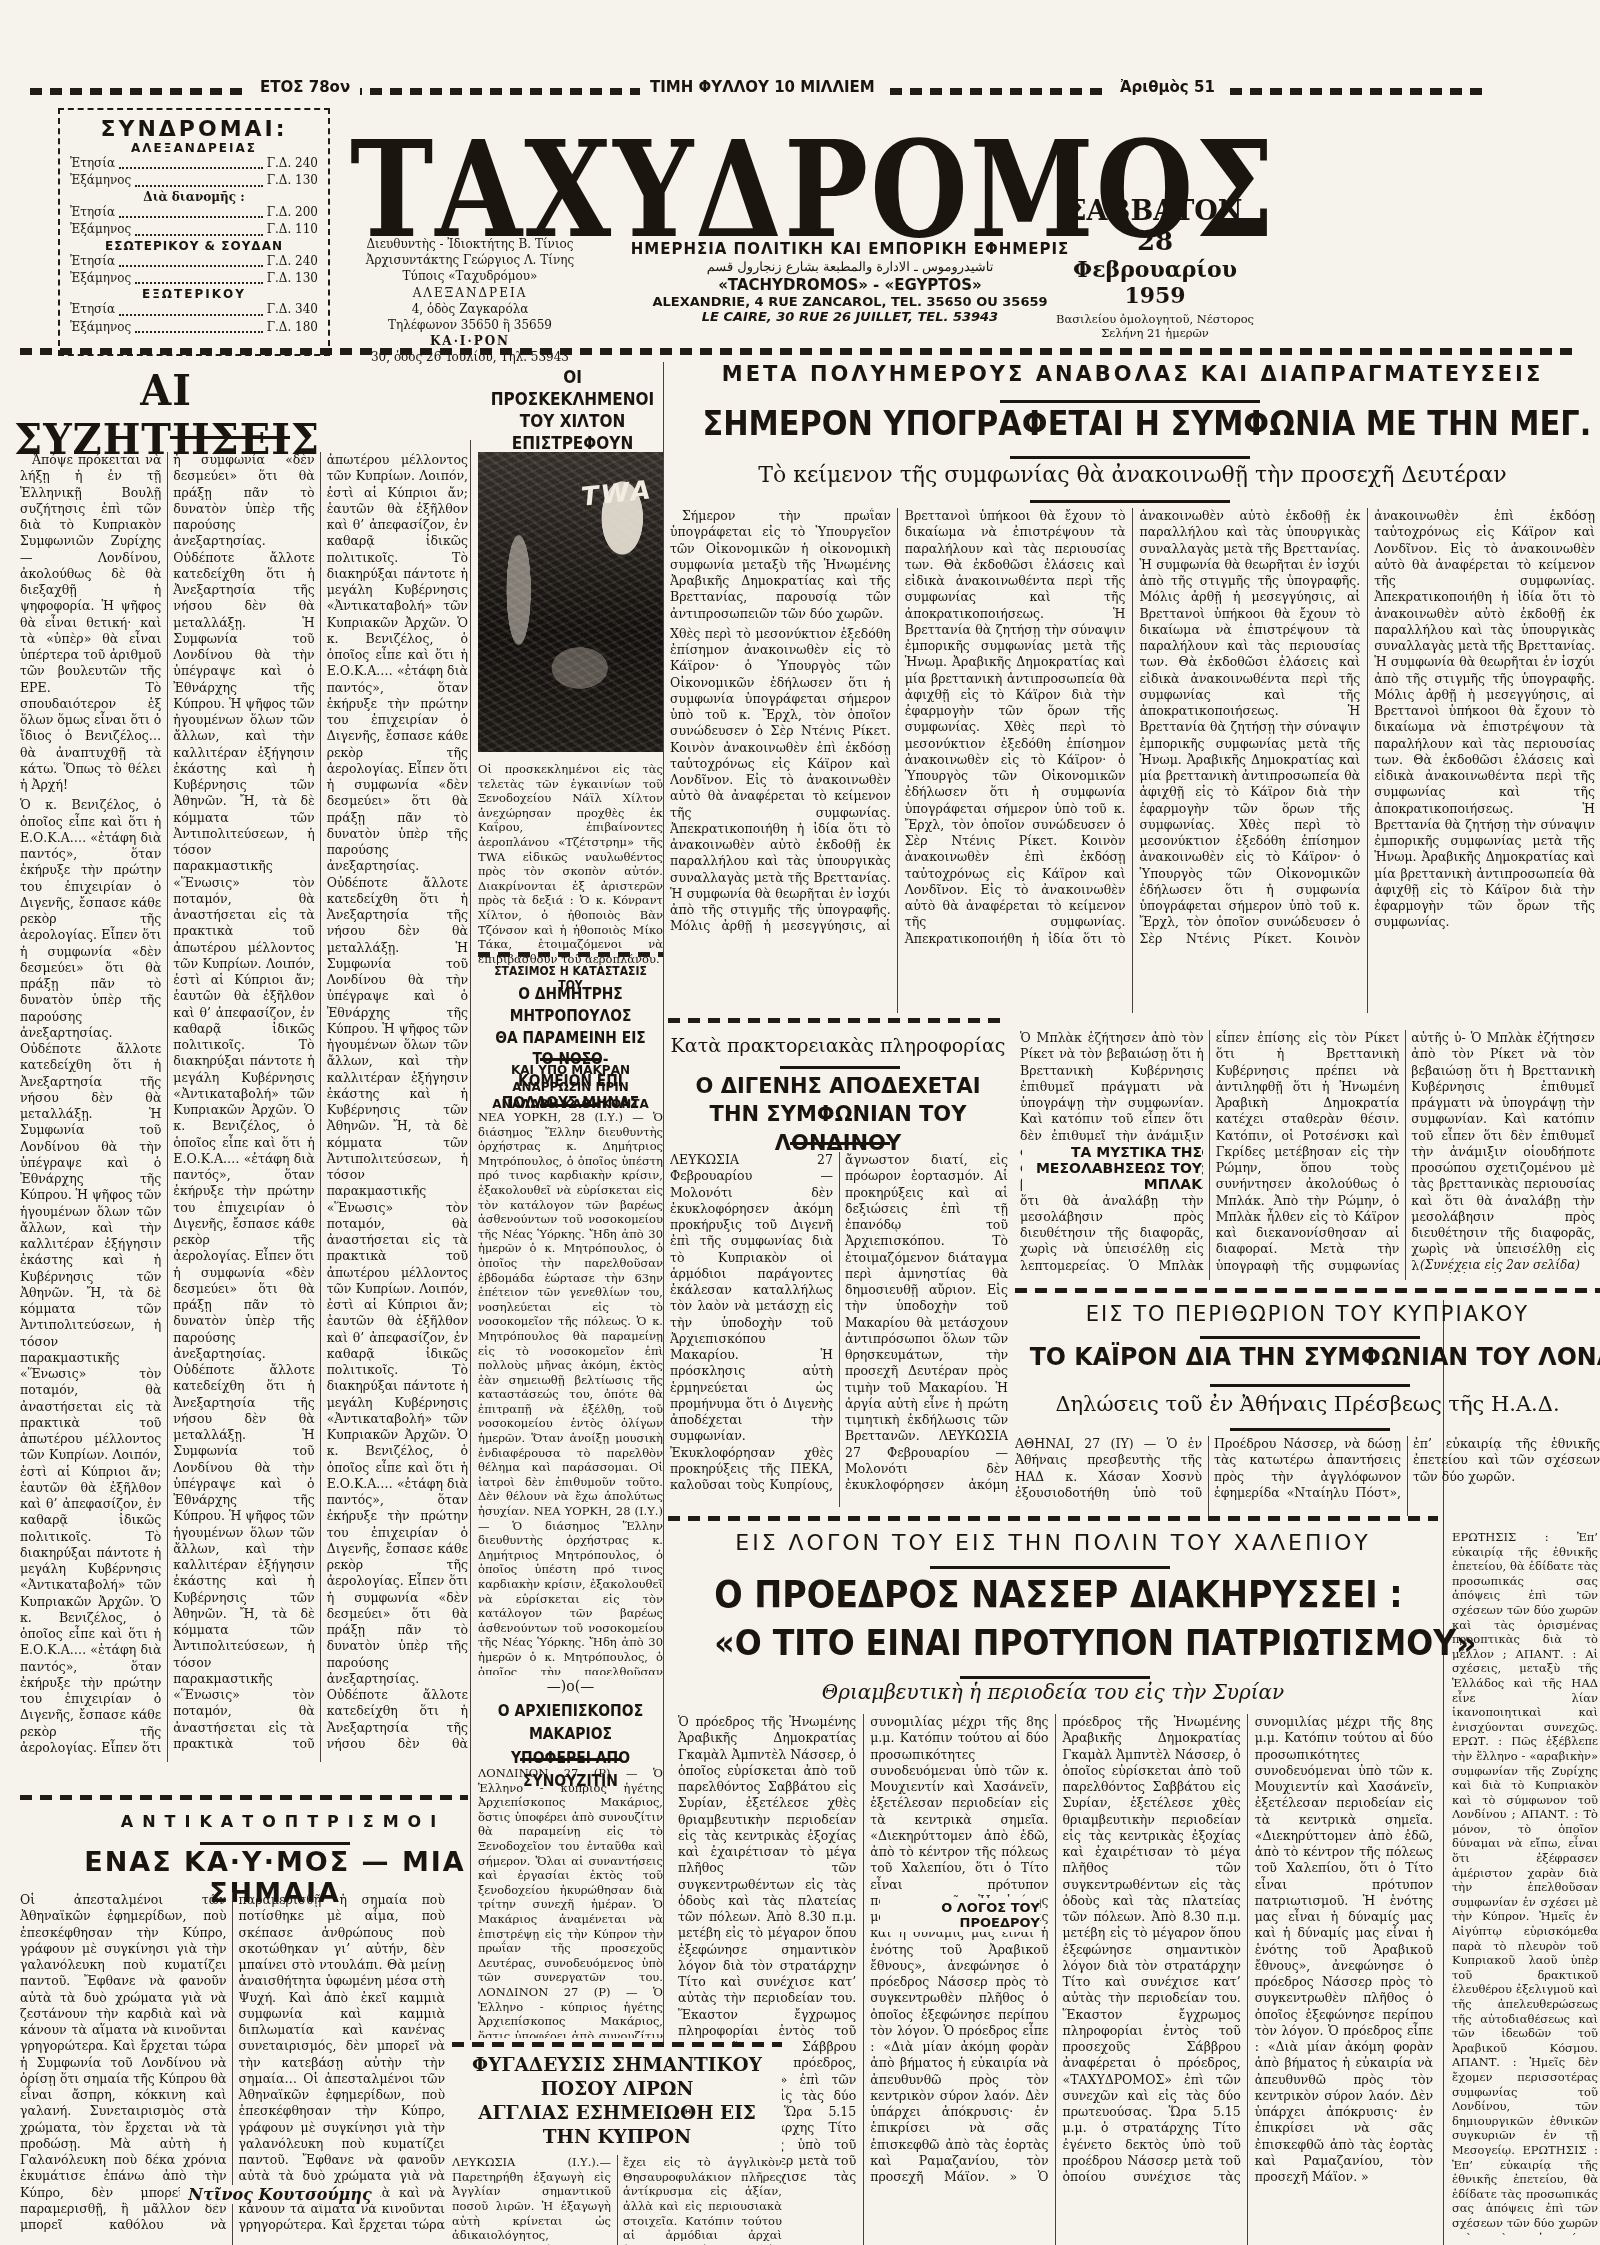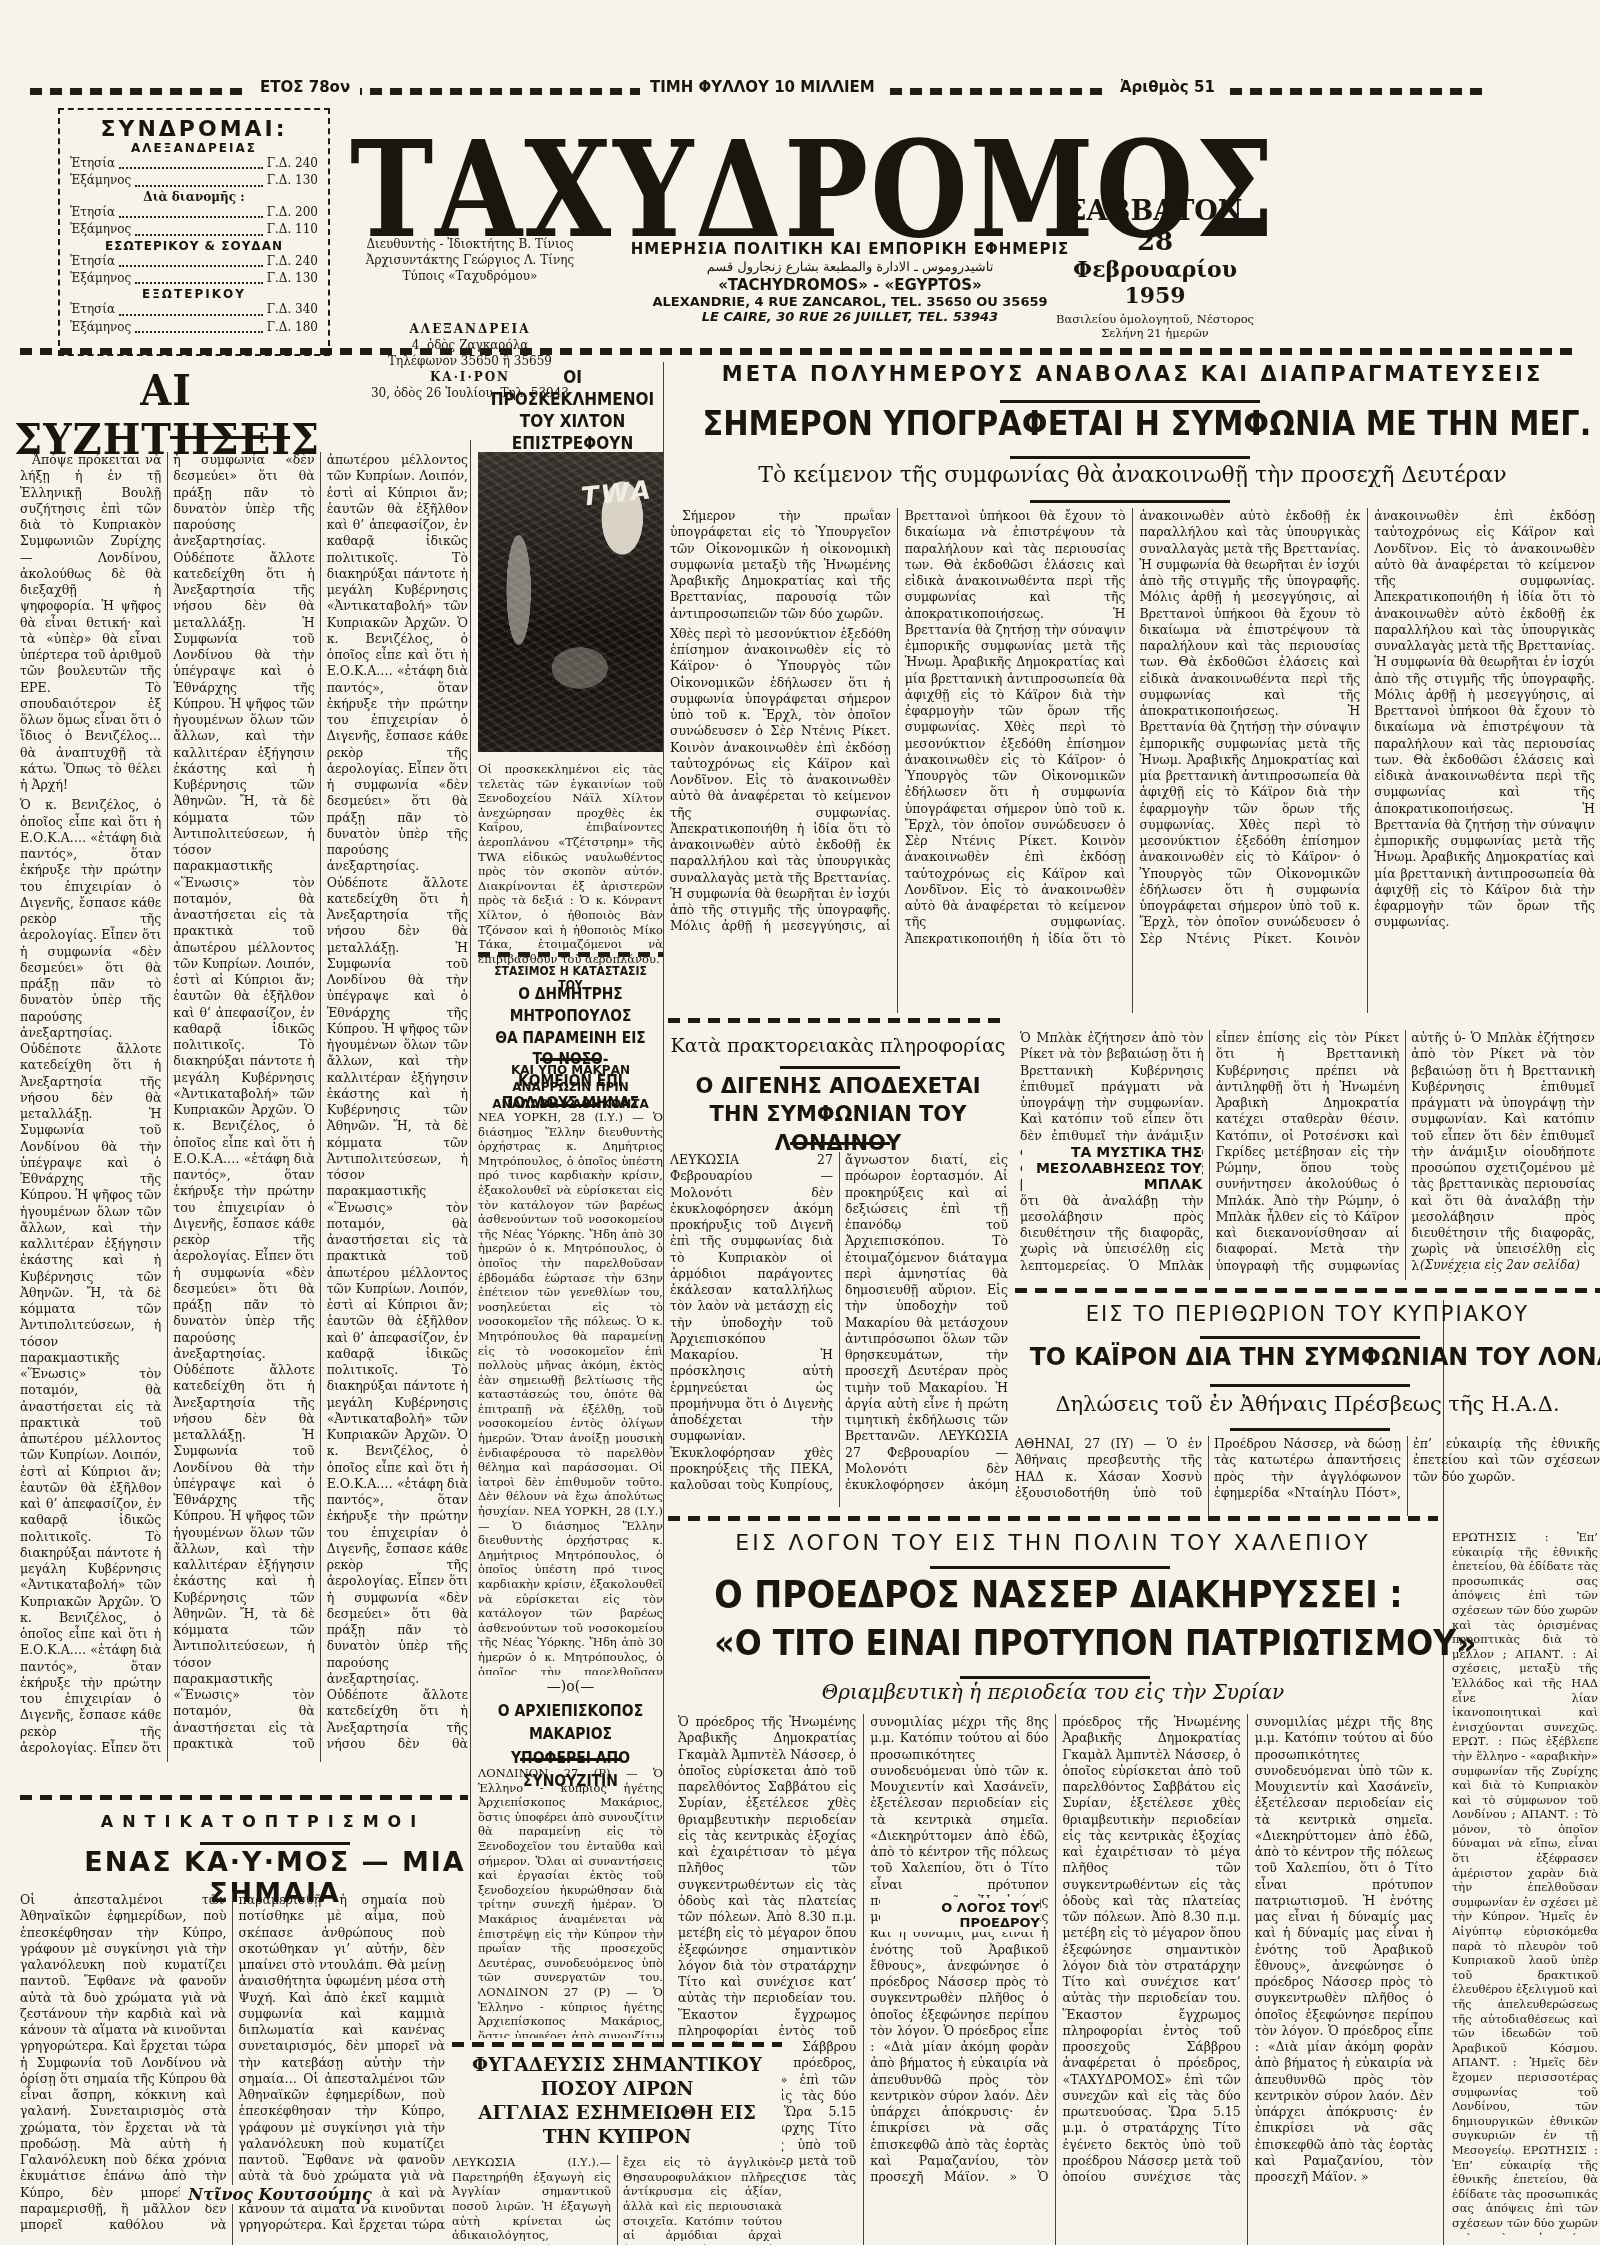--- a/index.html
+++ b/index.html
@@ -97,21 +97,21 @@
         <span>Γ.Δ. 180</span>
       </div>
   </div>
 
   <div class="abs masthead-title ctr" style="left:350px;top:112px;width:880px;font-size:112px;">ΤΑΧΥΔΡΟΜΟΣ</div>
 
   <div class="abs ctr" style="left:330px;top:236px;width:280px;font-size:12px;line-height:1.35;">
     <div>Διευθυντὴς - Ἰδιοκτήτης Β. Τίνιος</div>
     <div>Ἀρχισυντάκτης Γεώργιος Λ. Τίνης</div>
     <div>Τύποις «Ταχυδρόμου»</div>
-    <div style="font-weight:bold;letter-spacing:2px;margin-top:36px;">ΑΛΕΞΑΝΔΡΕΙΑ</div>
+    <div style="font-weight:normal;letter-spacing:2px;">ΑΛΕΞΑΝΔΡΕΙΑ</div>
     <div>4, ὁδὸς Ζαγκαρόλα</div>
     <div>Τηλέφωνον 35650 ἢ 35659</div>
     <div style="font-weight:bold;letter-spacing:2px;">ΚΑ·Ι·ΡΟΝ</div>
     <div>30, ὁδὸς 26 Ἰουλίου, Τηλ. 53943</div>
   </div>
 
   <div class="abs ctr" style="left:615px;top:240px;width:470px;">
     <div class="sans" style="font-size:15px;font-weight:bold;letter-spacing:1px;">ΗΜΕΡΗΣΙΑ ΠΟΛΙΤΙΚΗ ΚΑΙ ΕΜΠΟΡΙΚΗ ΕΦΗΜΕΡΙΣ</div>
     <div style="font-size:13px;line-height:1.35;" dir="rtl">تاشيدروموس ـ الادارة والمطبعة بشارع زنجارول قسم</div>
     <div class="sans" style="font-size:15px;font-weight:bold;">«TACHYDROMOS» - «EGYPTOS»</div>
@@ -225,21 +225,21 @@
   <div class="abs ctr sans condensed" style="left:478px;top:1700px;width:185px;font-size:15.5px;font-weight:bold;line-height:1.5;">
     <div>Ο ΑΡΧΙΕΠΙΣΚΟΠΟΣ ΜΑΚΑΡΙΟΣ</div>
     <div>ΥΠΟΦΕΡΕΙ ΑΠΟ ΣΥΝΟΥΖΙΤΙΝ</div>
   </div>
   <div class="abs underline-bar" style="left:520px;top:1754px;width:100px;"></div>
   <div class="abs fill body-sm" style="left:478px;top:1766px;width:185px;height:272px;">
     <span>ΛΟΝΔΙΝΟΝ 27 (Ρ) — Ὁ Ἑλληνο - κύπριος ἡγέτης Ἀρχιεπίσκοπος Μακάριος, ὅστις ὑποφέρει ἀπὸ συνουζίτιν θὰ παραμείνῃ εἰς τὸ Ξενοδοχεῖον του ἐνταῦθα καὶ σήμερον. Ὅλαι αἱ συναντήσεις καὶ ἐργασίαι ἐκτὸς τοῦ ξενοδοχείου ἠκυρώθησαν διὰ τρίτην συνεχῆ ἡμέραν. Ὁ Μακάριος ἀναμένεται νὰ ἐπιστρέψῃ εἰς τὴν Κύπρον τὴν πρωΐαν τῆς προσεχοῦς Δευτέρας, συνοδευόμενος ὑπὸ τῶν συνεργατῶν του.   ΛΟΝΔΙΝΟΝ 27 (Ρ) — Ὁ Ἑλληνο - κύπριος ἡγέτης Ἀρχιεπίσκοπος Μακάριος, ὅστις ὑποφέρει ἀπὸ συνουζίτιν θὰ παραμείνῃ εἰς τὸ Ξενοδοχεῖον του ἐνταῦθα καὶ σήμερον. Ὅλαι αἱ συναντήσεις καὶ ἐργασίαι ἐκτὸς τοῦ ξενοδοχείου ἠκυρώθησαν διὰ τρίτην συνεχῆ ἡμέραν. Ὁ Μακάριος ἀναμένεται νὰ ἐπιστρέψῃ εἰς τὴν Κύπρον τὴν πρωΐαν τῆς προσεχοῦς Δευτέρας, συνοδευόμενος ὑπὸ τῶν συνεργατῶν του. </span>
   </div>
 
   <div class="abs dash thin" style="left:20px;top:1795px;width:448px;"></div>
-  <div class="abs ctr sans" style="left:8px;top:1812px;width:510px;font-size:16px;font-weight:bold;letter-spacing:9px;">ΑΝΤΙΚΑΤΟΠΤΡΙΣΜΟΙ</div>
+  <div class="abs ctr sans" style="left:28px;top:1812px;width:510px;font-size:16px;font-weight:bold;letter-spacing:9px;">ΑΝΤΙΚΑΤΟΠΤΡΙΣΜΟΙ</div>
   <div class="abs underline-bar" style="left:200px;top:1838px;width:150px;"></div>
   <div class="abs ctr sans" style="left:20px;top:1846px;width:510px;font-size:27px;font-weight:bold;letter-spacing:2px;">ΕΝΑΣ ΚΑ·Υ·ΜΟΣ — ΜΙΑ ΣΗΜΑΙΑ</div>
   <div class="abs fill cols2 body-md" style="left:20px;top:1892px;width:425px;height:353px;">
     <span>Οἱ ἀπεσταλμένοι τῶν Ἀθηναϊκῶν ἐφημερίδων, ποὺ ἐπεσκέφθησαν τὴν Κύπρο, γράφουν μὲ συγκίνησι γιὰ τὴν γαλανόλευκη ποὺ κυματίζει παντοῦ. Ἔφθανε νὰ φανοῦν αὐτὰ τὰ δυὸ χρώματα γιὰ νὰ ζεστάνουν τὴν καρδιὰ καὶ νὰ κάνουν τὰ αἵματα νὰ κινοῦνται γρηγορώτερα. Καὶ ἔρχεται τώρα ἡ Συμφωνία τοῦ Λονδίνου νὰ ὁρίσῃ ὅτι σημαία τῆς Κύπρου θὰ εἶναι ἄσπρη, κόκκινη καὶ γαλανή. Συνεταιρισμὸς στὰ χρώματα, τὸν ἔρχεται νὰ τὰ προδώσῃ. Μὰ αὐτὴ ἡ Γαλανόλευκη ποὺ δέκα χρόνια ἐκυμάτισε ἐπάνω ἀπὸ τὴν Κύπρο, δὲν μπορεῖ νὰ παραμερισθῇ, ἢ μᾶλλον δὲν μπορεῖ καθόλου νὰ παραμερισθῇ· ἡ σημαία ποὺ ποτίσθηκε μὲ αἷμα, ποὺ σκέπασε ἀνθρώπους ποὺ σκοτώθηκαν γι’ αὐτήν, δὲν μπαίνει στὸ ντουλάπι. Θὰ μείνῃ ἀναισθήτητα ὑφωμένη μέσα στὴ Ψυχή. Καὶ ἀπὸ ἐκεῖ καμμιὰ συμφωνία καὶ καμμιὰ διπλωματία καὶ κανένας συνεταιρισμός, δὲν μπορεῖ νὰ τὴν κατεβάσῃ αὐτὴν τὴν σημαία…   Οἱ ἀπεσταλμένοι τῶν Ἀθηναϊκῶν ἐφημερίδων, ποὺ ἐπεσκέφθησαν τὴν Κύπρο, γράφουν μὲ συγκίνησι γιὰ τὴν γαλανόλευκη ποὺ κυματίζει παντοῦ. Ἔφθανε νὰ φανοῦν αὐτὰ τὰ δυὸ χρώματα γιὰ νὰ ζεστάνουν τὴν καρδιὰ καὶ νὰ κάνουν τὰ αἵματα νὰ κινοῦνται γρηγορώτερα. Καὶ ἔρχεται τώρα ἡ Συμφωνία τοῦ Λονδίνου νὰ ὁρίσῃ ὅτι σημαία τῆς Κύπρου θὰ εἶναι ἄσπρη, κόκκινη καὶ γαλανή. Συνεταιρισμὸς στὰ χρώματα, τὸν ἔρχεται νὰ τὰ προδώσῃ. Μὰ αὐτὴ ἡ Γαλανόλευκη ποὺ δέκα χρόνια ἐκυμάτισε ἐπάνω ἀπὸ τὴν Κύπρο, δὲν μπορεῖ νὰ παραμερισθῇ, ἢ μᾶλλον δὲν μπορεῖ καθόλου νὰ παραμερισθῇ· ἡ σημαία ποὺ ποτίσθηκε μὲ αἷμα, ποὺ σκέπασε ἀνθρώπους ποὺ σκοτώθηκαν γι’ αὐτήν, δὲν μπαίνει στὸ ντουλάπι. Θὰ μείνῃ ἀναισθήτητα ὑφωμένη μέσα στὴ Ψυχή. Καὶ ἀπὸ ἐκεῖ καμμιὰ συμφωνία καὶ καμμιὰ διπλωματία καὶ κανένας συνεταιρισμός, δὲν μπορεῖ νὰ τὴν κατεβάσῃ αὐτὴν τὴν σημαία… </span>
   </div>
   <div class="abs ctr serifbold" style="left:180px;top:2185px;width:200px;font-size:16px;font-style:italic;background:#f5f3ec;">Ντῖνος Κουτσούμης</div>
 
   <div class="abs" style="left:452px;top:2042px;width:330px;height:203px;background:#f5f3ec;">
     <div class="dash thin" style="margin:0 0 6px 0;"></div>
     <div class="ctr serifbold" style="font-size:18.5px;line-height:1.3;">

